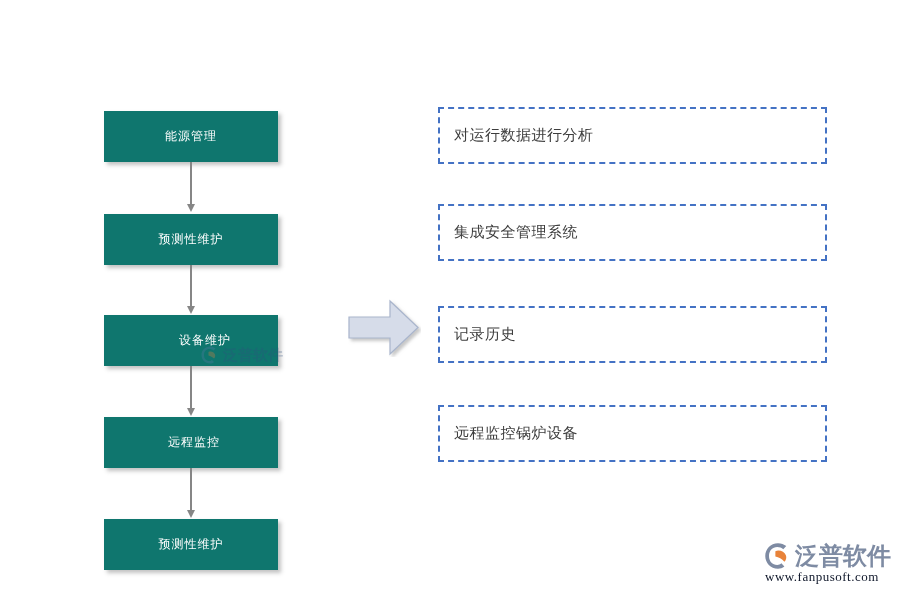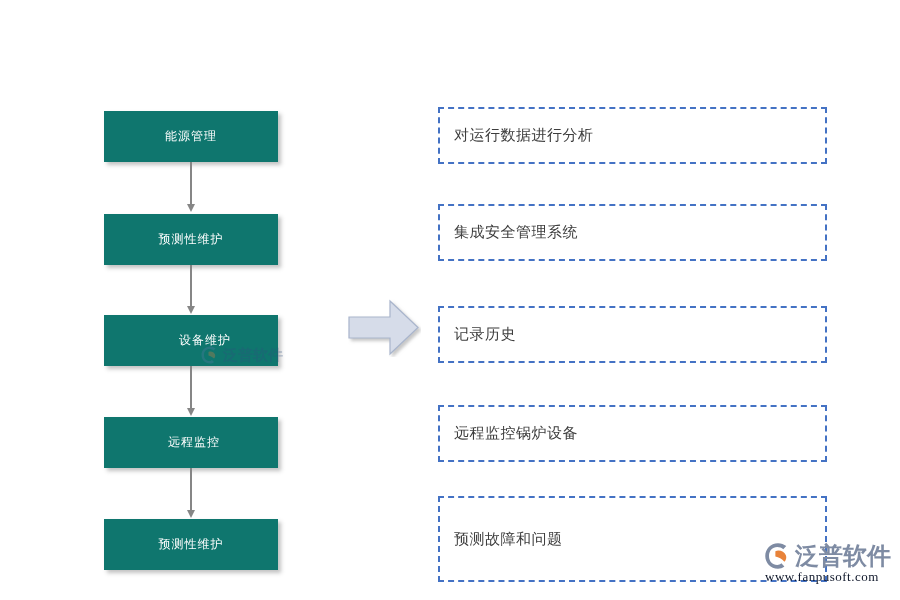--- a/index.html
+++ b/index.html
@@ -210,23 +210,20 @@
   </div>
   <div class="desc-box db1">
     <span>集成安全管理系统</span>
   </div>
   <div class="desc-box db2">
     <span>记录历史</span>
   </div>
   <div class="desc-box db3">
     <span>远程监控锅炉设备</span>
   </div>
-  <div class="desc-box db4">
-    <span>预测故障和问题</span>
-  </div>
 
   <div class="wm-small">
     <svg class="logo-mark" width="20" height="20" viewBox="0 0 40 40" xmlns="http://www.w3.org/2000/svg">
       <path d="M20 3 C10 3 3 11 3 20 C3 29 10 37 20 37 C23 37 26 36 28 34 L24 30 C23 31 21 32 19 32 C12 32 8 27 8 20 C8 13 12 8 19 8 C22 8 25 9 27 11 L31 7 C28 4.5 24 3 20 3 Z" fill="#5C7BA8"></path>
       <path d="M17 14 C22 12 28 14 30 19 C31 22 30 25 28 27 C25 24 21 22 17 21 Z" fill="#E8833A"></path>
     </svg>
     <span class="wm-text">泛普软件</span>
   </div>
 
   <div class="wm-main">

